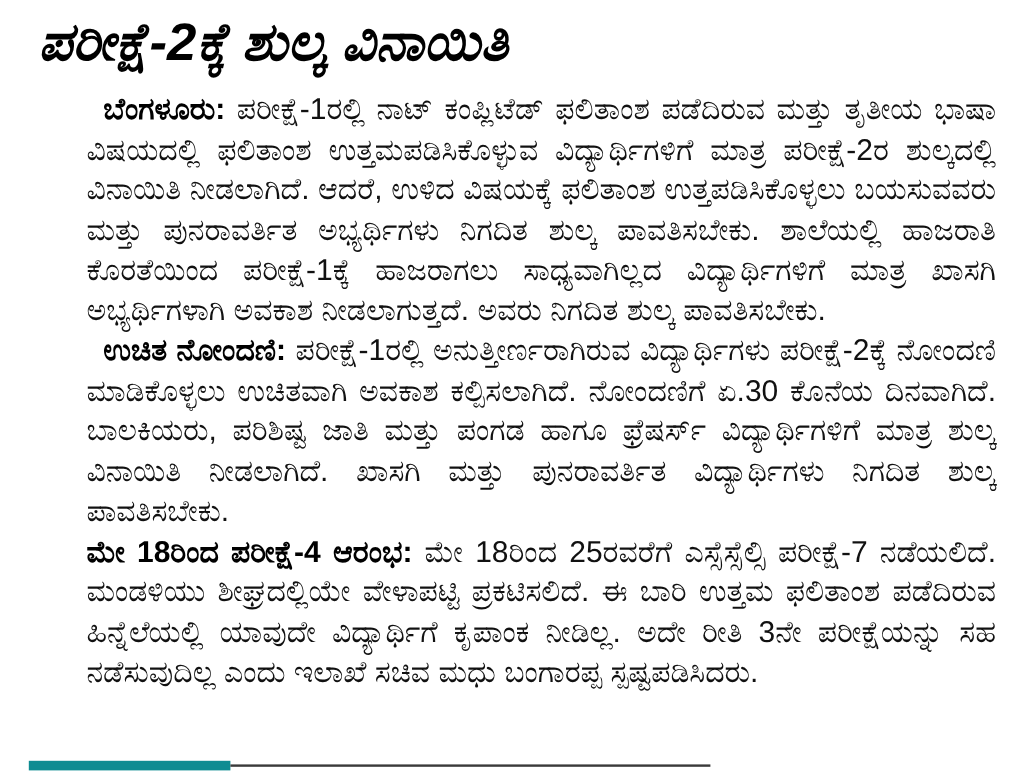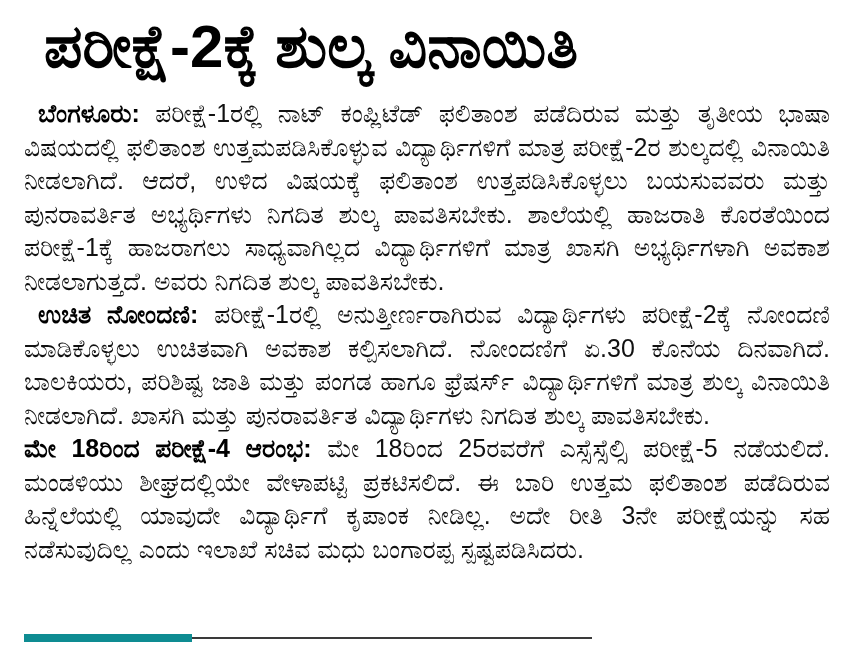--- a/index.html
+++ b/index.html
@@ -12,27 +12,28 @@
     height: 650px;
     overflow: hidden;
     font-family: "Liberation Sans", sans-serif;
     color: #0a0a0a;
     position: relative;
   }
   .article {
     padding: 6px 24px 0 24px;
   }
   .headline {
-    margin: 0 0 10px 20px;
-    font-size: 60px;
+    margin: 0 0 10px 8px;
+    font-size: 44px;
     line-height: 1.35;
     font-weight: 800;
     letter-spacing: 0px;
     color: #000000;
     white-space: nowrap;
+    font-style: italic;
   }
   .body-copy p {
     margin: 0;
     font-size: 25px;
     line-height: 33.5px;
     text-align: justify;
     color: #111111;
   }
   .body-copy p.indent {
     text-indent: 14px;
@@ -64,27 +65,27 @@
     background: #3a3a3a;
   }
 </style>
 </head>
 <body>
 
 <div class="article">
 
   <h1 class="headline" style="color: rgb(0, 0, 0);">ಪರೀಕ್ಷೆ-2ಕ್ಕೆ ಶುಲ್ಕ ವಿನಾಯಿತಿ</h1>
 
-  <div class="body-copy" style="color: rgb(17, 17, 17);">
+  <div class="body-copy" style="color: rgb(17, 17, 17); margin-left: 48px;">
 
     <p class="indent"><span class="lead">ಬೆಂಗಳೂರು:</span><span> ಪರೀಕ್ಷೆ-1ರಲ್ಲಿ ನಾಟ್ ಕಂಪ್ಲಿಟೆಡ್ ಫಲಿತಾಂಶ ಪಡೆದಿರುವ ಮತ್ತು ತೃತೀಯ ಭಾಷಾ ವಿಷಯದಲ್ಲಿ ಫಲಿತಾಂಶ ಉತ್ತಮಪಡಿಸಿಕೊಳ್ಳುವ ವಿದ್ಯಾರ್ಥಿಗಳಿಗೆ ಮಾತ್ರ ಪರೀಕ್ಷೆ-2ರ ಶುಲ್ಕದಲ್ಲಿ ವಿನಾಯಿತಿ ನೀಡಲಾಗಿದೆ. ಆದರೆ, ಉಳಿದ ವಿಷಯಕ್ಕೆ ಫಲಿತಾಂಶ ಉತ್ತಪಡಿಸಿಕೊಳ್ಳಲು ಬಯಸುವವರು ಮತ್ತು ಪುನರಾವರ್ತಿತ ಅಭ್ಯರ್ಥಿಗಳು ನಿಗದಿತ ಶುಲ್ಕ ಪಾವತಿಸಬೇಕು. ಶಾಲೆಯಲ್ಲಿ ಹಾಜರಾತಿ ಕೊರತೆಯಿಂದ ಪರೀಕ್ಷೆ-1ಕ್ಕೆ ಹಾಜರಾಗಲು ಸಾಧ್ಯವಾಗಿಲ್ಲದ ವಿದ್ಯಾರ್ಥಿಗಳಿಗೆ ಮಾತ್ರ ಖಾಸಗಿ ಅಭ್ಯರ್ಥಿಗಳಾಗಿ ಅವಕಾಶ ನೀಡಲಾಗುತ್ತದೆ. ಅವರು ನಿಗದಿತ ಶುಲ್ಕ ಪಾವತಿಸಬೇಕು.</span></p>
 
     <p class="indent"><span class="lead">ಉಚಿತ ನೋಂದಣಿ:</span><span> ಪರೀಕ್ಷೆ-1ರಲ್ಲಿ ಅನುತ್ತೀರ್ಣರಾಗಿರುವ ವಿದ್ಯಾರ್ಥಿಗಳು ಪರೀಕ್ಷೆ-2ಕ್ಕೆ ನೋಂದಣಿ ಮಾಡಿಕೊಳ್ಳಲು ಉಚಿತವಾಗಿ ಅವಕಾಶ ಕಲ್ಪಿಸಲಾಗಿದೆ. ನೋಂದಣಿಗೆ ಏ.30 ಕೊನೆಯ ದಿನವಾಗಿದೆ. ಬಾಲಕಿಯರು, ಪರಿಶಿಷ್ಟ ಜಾತಿ ಮತ್ತು ಪಂಗಡ ಹಾಗೂ ಫ್ರೆಷರ್ಸ್ ವಿದ್ಯಾರ್ಥಿಗಳಿಗೆ ಮಾತ್ರ ಶುಲ್ಕ ವಿನಾಯಿತಿ ನೀಡಲಾಗಿದೆ. ಖಾಸಗಿ ಮತ್ತು ಪುನರಾವರ್ತಿತ ವಿದ್ಯಾರ್ಥಿಗಳು ನಿಗದಿತ ಶುಲ್ಕ ಪಾವತಿಸಬೇಕು.</span></p>
 
-    <p><span class="lead">ಮೇ 18ರಿಂದ ಪರೀಕ್ಷೆ-4 ಆರಂಭ:</span><span> ಮೇ 18ರಿಂದ 25ರವರೆಗೆ ಎಸ್ಸೆಸ್ಸೆಲ್ಸಿ ಪರೀಕ್ಷೆ-5 ನಡೆಯಲಿದೆ. ಮಂಡಳಿಯು ಶೀಘ್ರದಲ್ಲಿಯೇ ವೇಳಾಪಟ್ಟಿ ಪ್ರಕಟಿಸಲಿದೆ. ಈ ಬಾರಿ ಉತ್ತಮ ಫಲಿತಾಂಶ ಪಡೆದಿರುವ ಹಿನ್ನೆಲೆಯಲ್ಲಿ ಯಾವುದೇ ವಿದ್ಯಾರ್ಥಿಗೆ ಕೃಪಾಂಕ ನೀಡಿಲ್ಲ. ಅದೇ ರೀತಿ 3ನೇ ಪರೀಕ್ಷೆಯನ್ನು ಸಹ ನಡೆಸುವುದಿಲ್ಲ ಎಂದು ಇಲಾಖೆ ಸಚಿವ ಮಧು ಬಂಗಾರಪ್ಪ ಸ್ಪಷ್ಟಪಡಿಸಿದರು.</span></p>
+    <p><span class="lead">ಮೇ 18ರಿಂದ ಪರೀಕ್ಷೆ-4 ಆರಂಭ:</span><span> ಮೇ 18ರಿಂದ 25ರವರೆಗೆ ಎಸ್ಸೆಸ್ಸೆಲ್ಸಿ ಪರೀಕ್ಷೆ-7 ನಡೆಯಲಿದೆ. ಮಂಡಳಿಯು ಶೀಘ್ರದಲ್ಲಿಯೇ ವೇಳಾಪಟ್ಟಿ ಪ್ರಕಟಿಸಲಿದೆ. ಈ ಬಾರಿ ಉತ್ತಮ ಫಲಿತಾಂಶ ಪಡೆದಿರುವ ಹಿನ್ನೆಲೆಯಲ್ಲಿ ಯಾವುದೇ ವಿದ್ಯಾರ್ಥಿಗೆ ಕೃಪಾಂಕ ನೀಡಿಲ್ಲ. ಅದೇ ರೀತಿ 3ನೇ ಪರೀಕ್ಷೆಯನ್ನು ಸಹ ನಡೆಸುವುದಿಲ್ಲ ಎಂದು ಇಲಾಖೆ ಸಚಿವ ಮಧು ಬಂಗಾರಪ್ಪ ಸ್ಪಷ್ಟಪಡಿಸಿದರು.</span></p>
 
   </div>
 </div>
 
 <div class="footer-rule">
   <div class="rule-teal" style="background: rgb(14, 140, 146);"></div>
   <div class="rule-thin" style="background: rgb(58, 58, 58);"></div>
 </div>
 
 </body></html>

